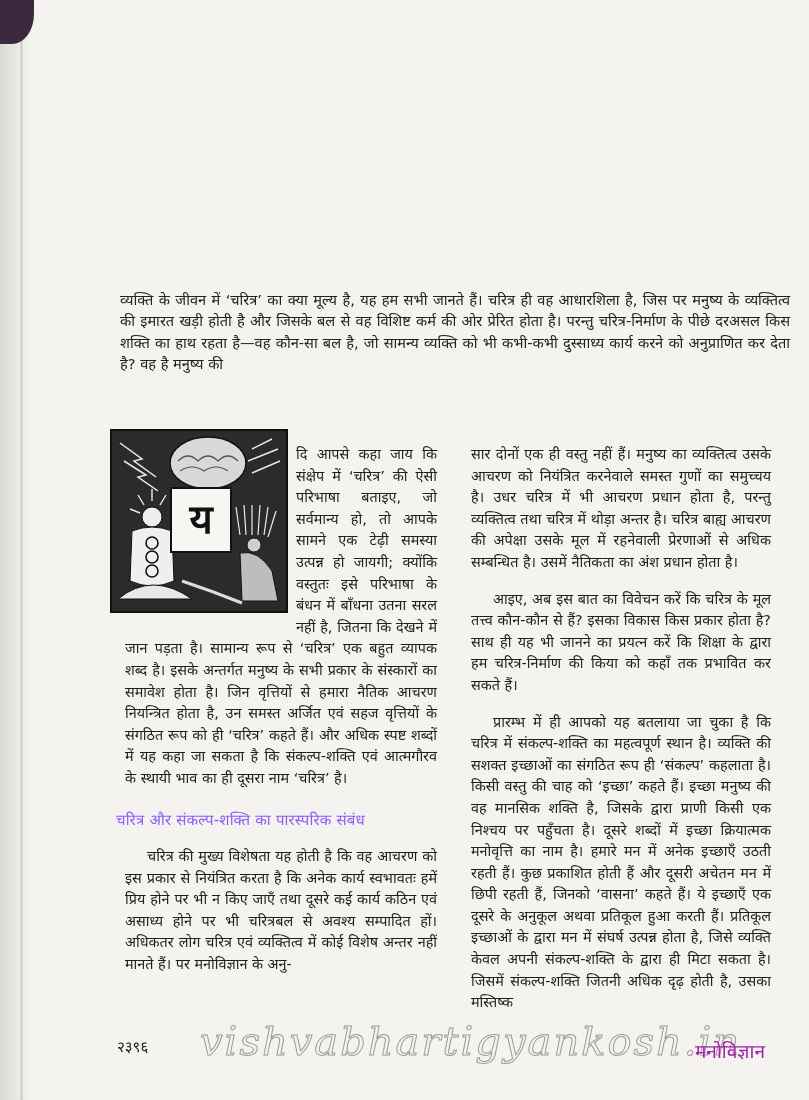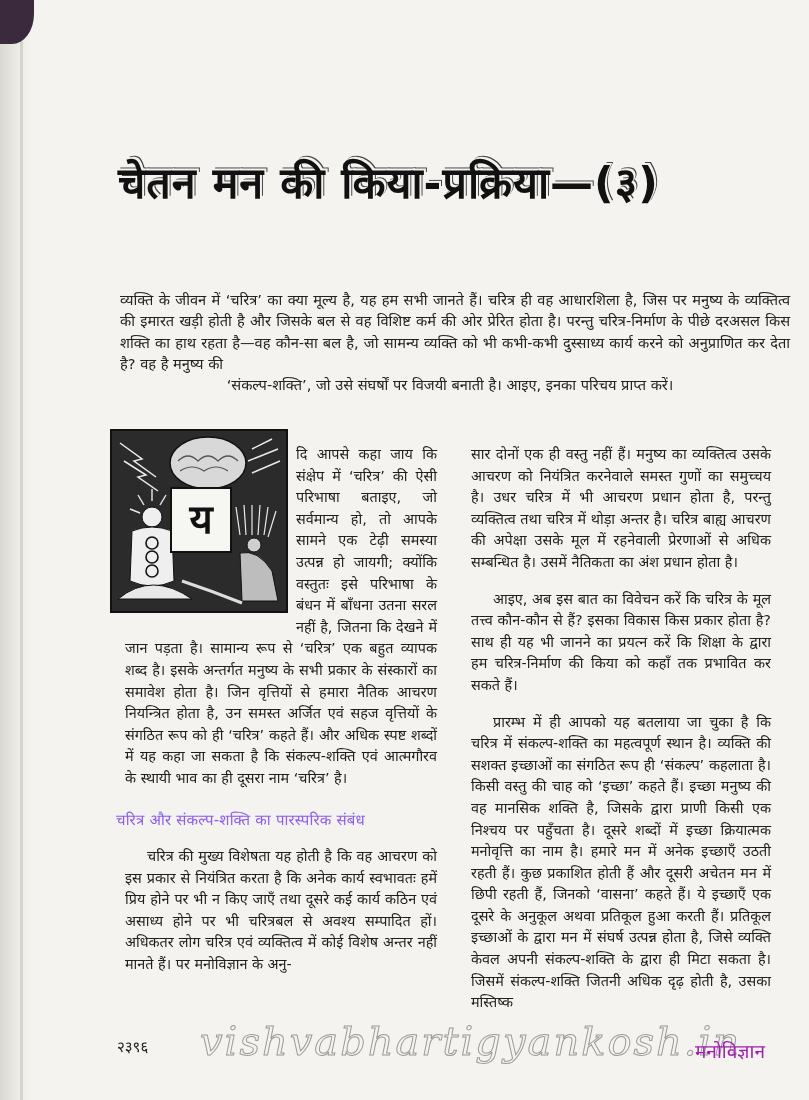--- a/index.html
+++ b/index.html
@@ -68,25 +68,23 @@
 </style>
 </head>
 <body>
 
 <div class="gutter-shadow"></div>
 <div class="gutter-line"></div>
 <div class="corner-blot"></div>
 
 <div class="page">
 
-  <div class="title1">चेतन मन की किया-प्रक्रिया—(३)</div>
 
   <div class="intro">
     <span>व्यक्ति के जीवन में ‘चरित्र’ का क्या मूल्य है, यह हम सभी जानते हैं। चरित्र ही वह आधारशिला है, जिस पर मनुष्य के व्यक्तित्व की इमारत खड़ी होती है और जिसके बल से वह विशिष्ट कर्म की ओर प्रेरित होता है। परन्तु चरित्र-निर्माण के पीछे दरअसल किस शक्ति का हाथ रहता है—वह कौन-सा बल है, जो सामन्य व्यक्ति को भी कभी-कभी दुस्साध्य कार्य करने को अनुप्राणित कर देता है? वह है मनुष्य की</span>
-    <span class="last">‘संकल्प-शक्ति’, जो उसे संघर्षों पर विजयी बनाती है। आइए, इनका परिचय प्राप्त करें।</span>
   </div>
 
   <div class="col col-left">
     <div class="figure">
       <svg width="176" height="182" viewBox="0 0 176 182">
         <rect x="0" y="0" width="176" height="182" fill="#2b2b2b"></rect>
         <g stroke="#eaeaea" stroke-width="1.5" fill="none">
           <path d="M8 12 L30 28 L22 30 L44 46"></path>
           <path d="M12 30 L34 44 L26 46 L46 60"></path>
           <path d="M140 18 L160 8"></path>

